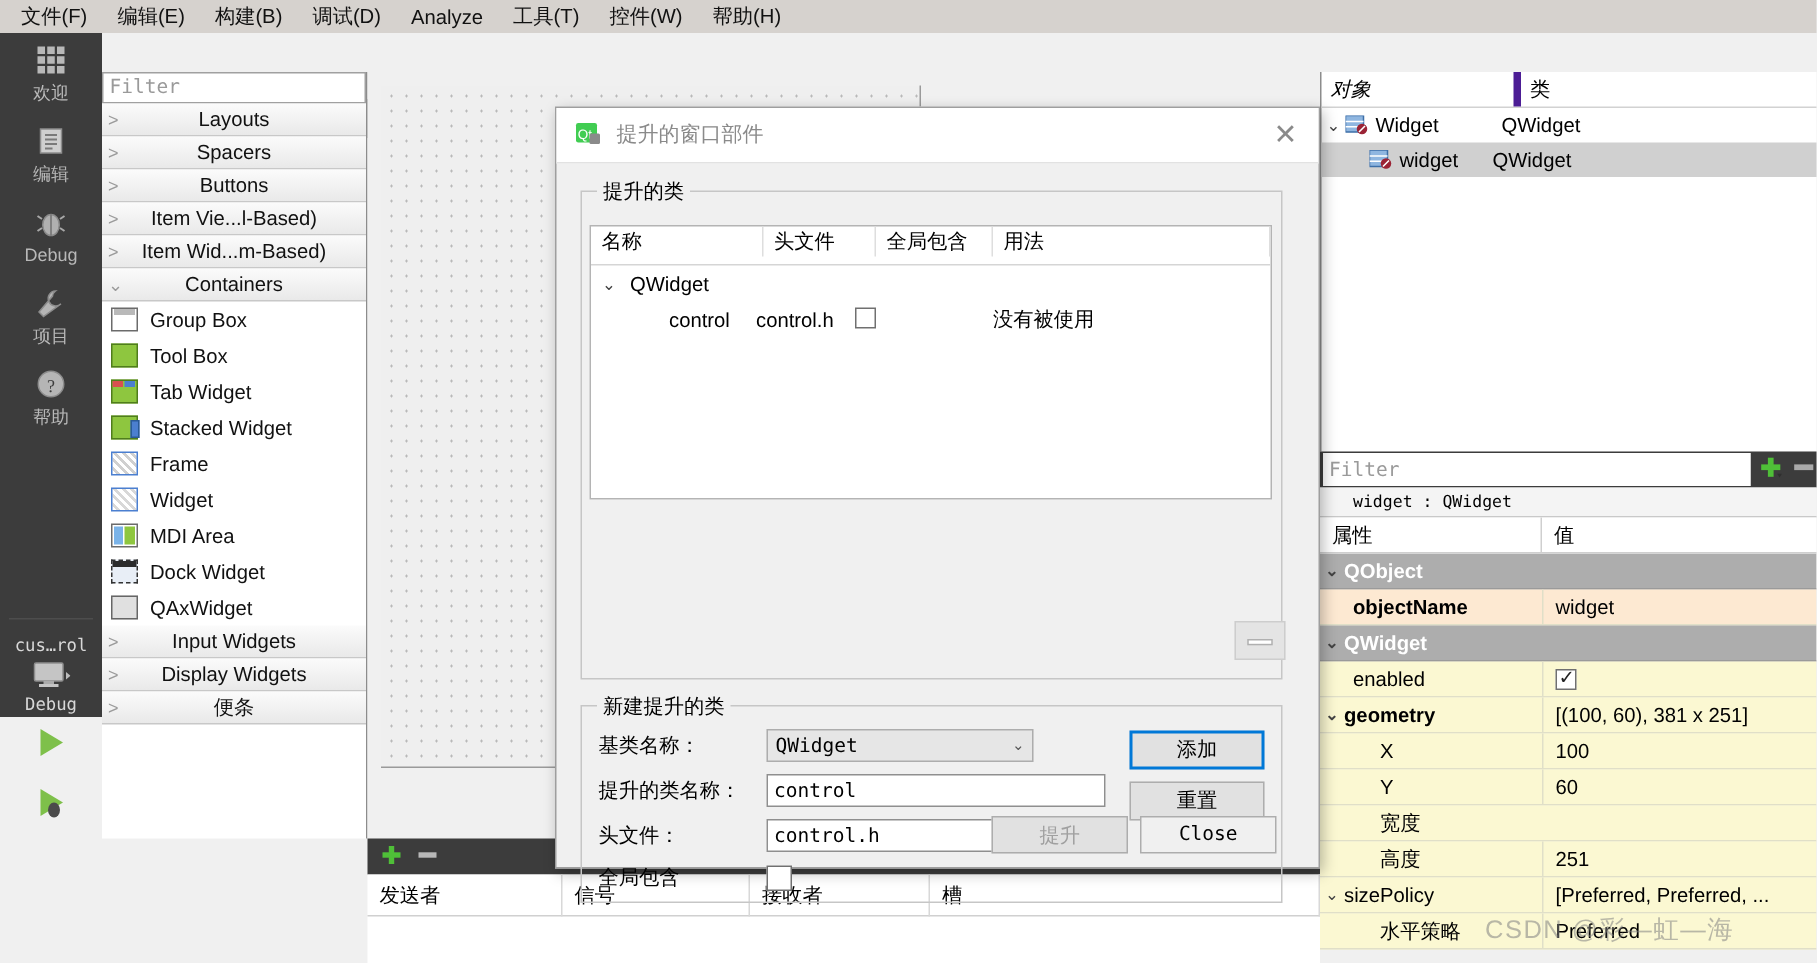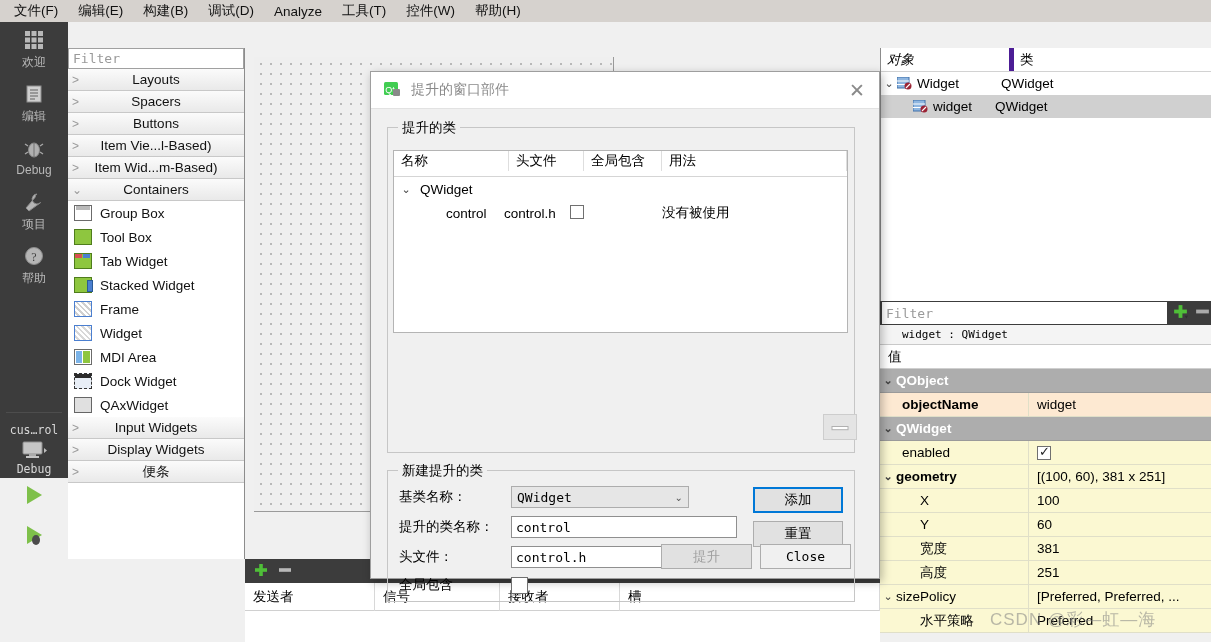--- a/index.html
+++ b/index.html
@@ -611,20 +611,21 @@
       </svg>
   </span>
   <span style="margin-left:5px">
     <svg width="17" height="17" viewBox="0 0 16 16">
       <rect x="2" y="6.2" width="12" height="3.6" fill="#a9a9a9"></rect>
       </svg>
   </span>
 </div>
 <div id="propobj">widget : QWidget</div>
 <div id="prophead">
+  <div style="width:148px;border-right:1px solid #cfcfcf;">属性</div>
   <div style="flex:1">值</div>
 </div>
 
 <div id="proplist">
   <div class="prow group">
     <div class="pn">
       <span class="treearrow">⌄</span>
       <span>QObject</span>
     </div>
     <div class="pv"></div>
@@ -661,21 +662,20 @@
   <div class="prow y">
     <div class="pn pindent2">X</div>
     <div class="pv">100</div>
   </div>
   <div class="prow y">
     <div class="pn pindent2">Y</div>
     <div class="pv">60</div>
   </div>
   <div class="prow y">
     <div class="pn pindent2">宽度</div>
-    <div class="pv">381</div>
   </div>
   <div class="prow y">
     <div class="pn pindent2">高度</div>
     <div class="pv">251</div>
   </div>
 
   <div class="prow y">
     <div class="pn">
       <span class="treearrow">⌄</span>
       <span>sizePolicy</span>

